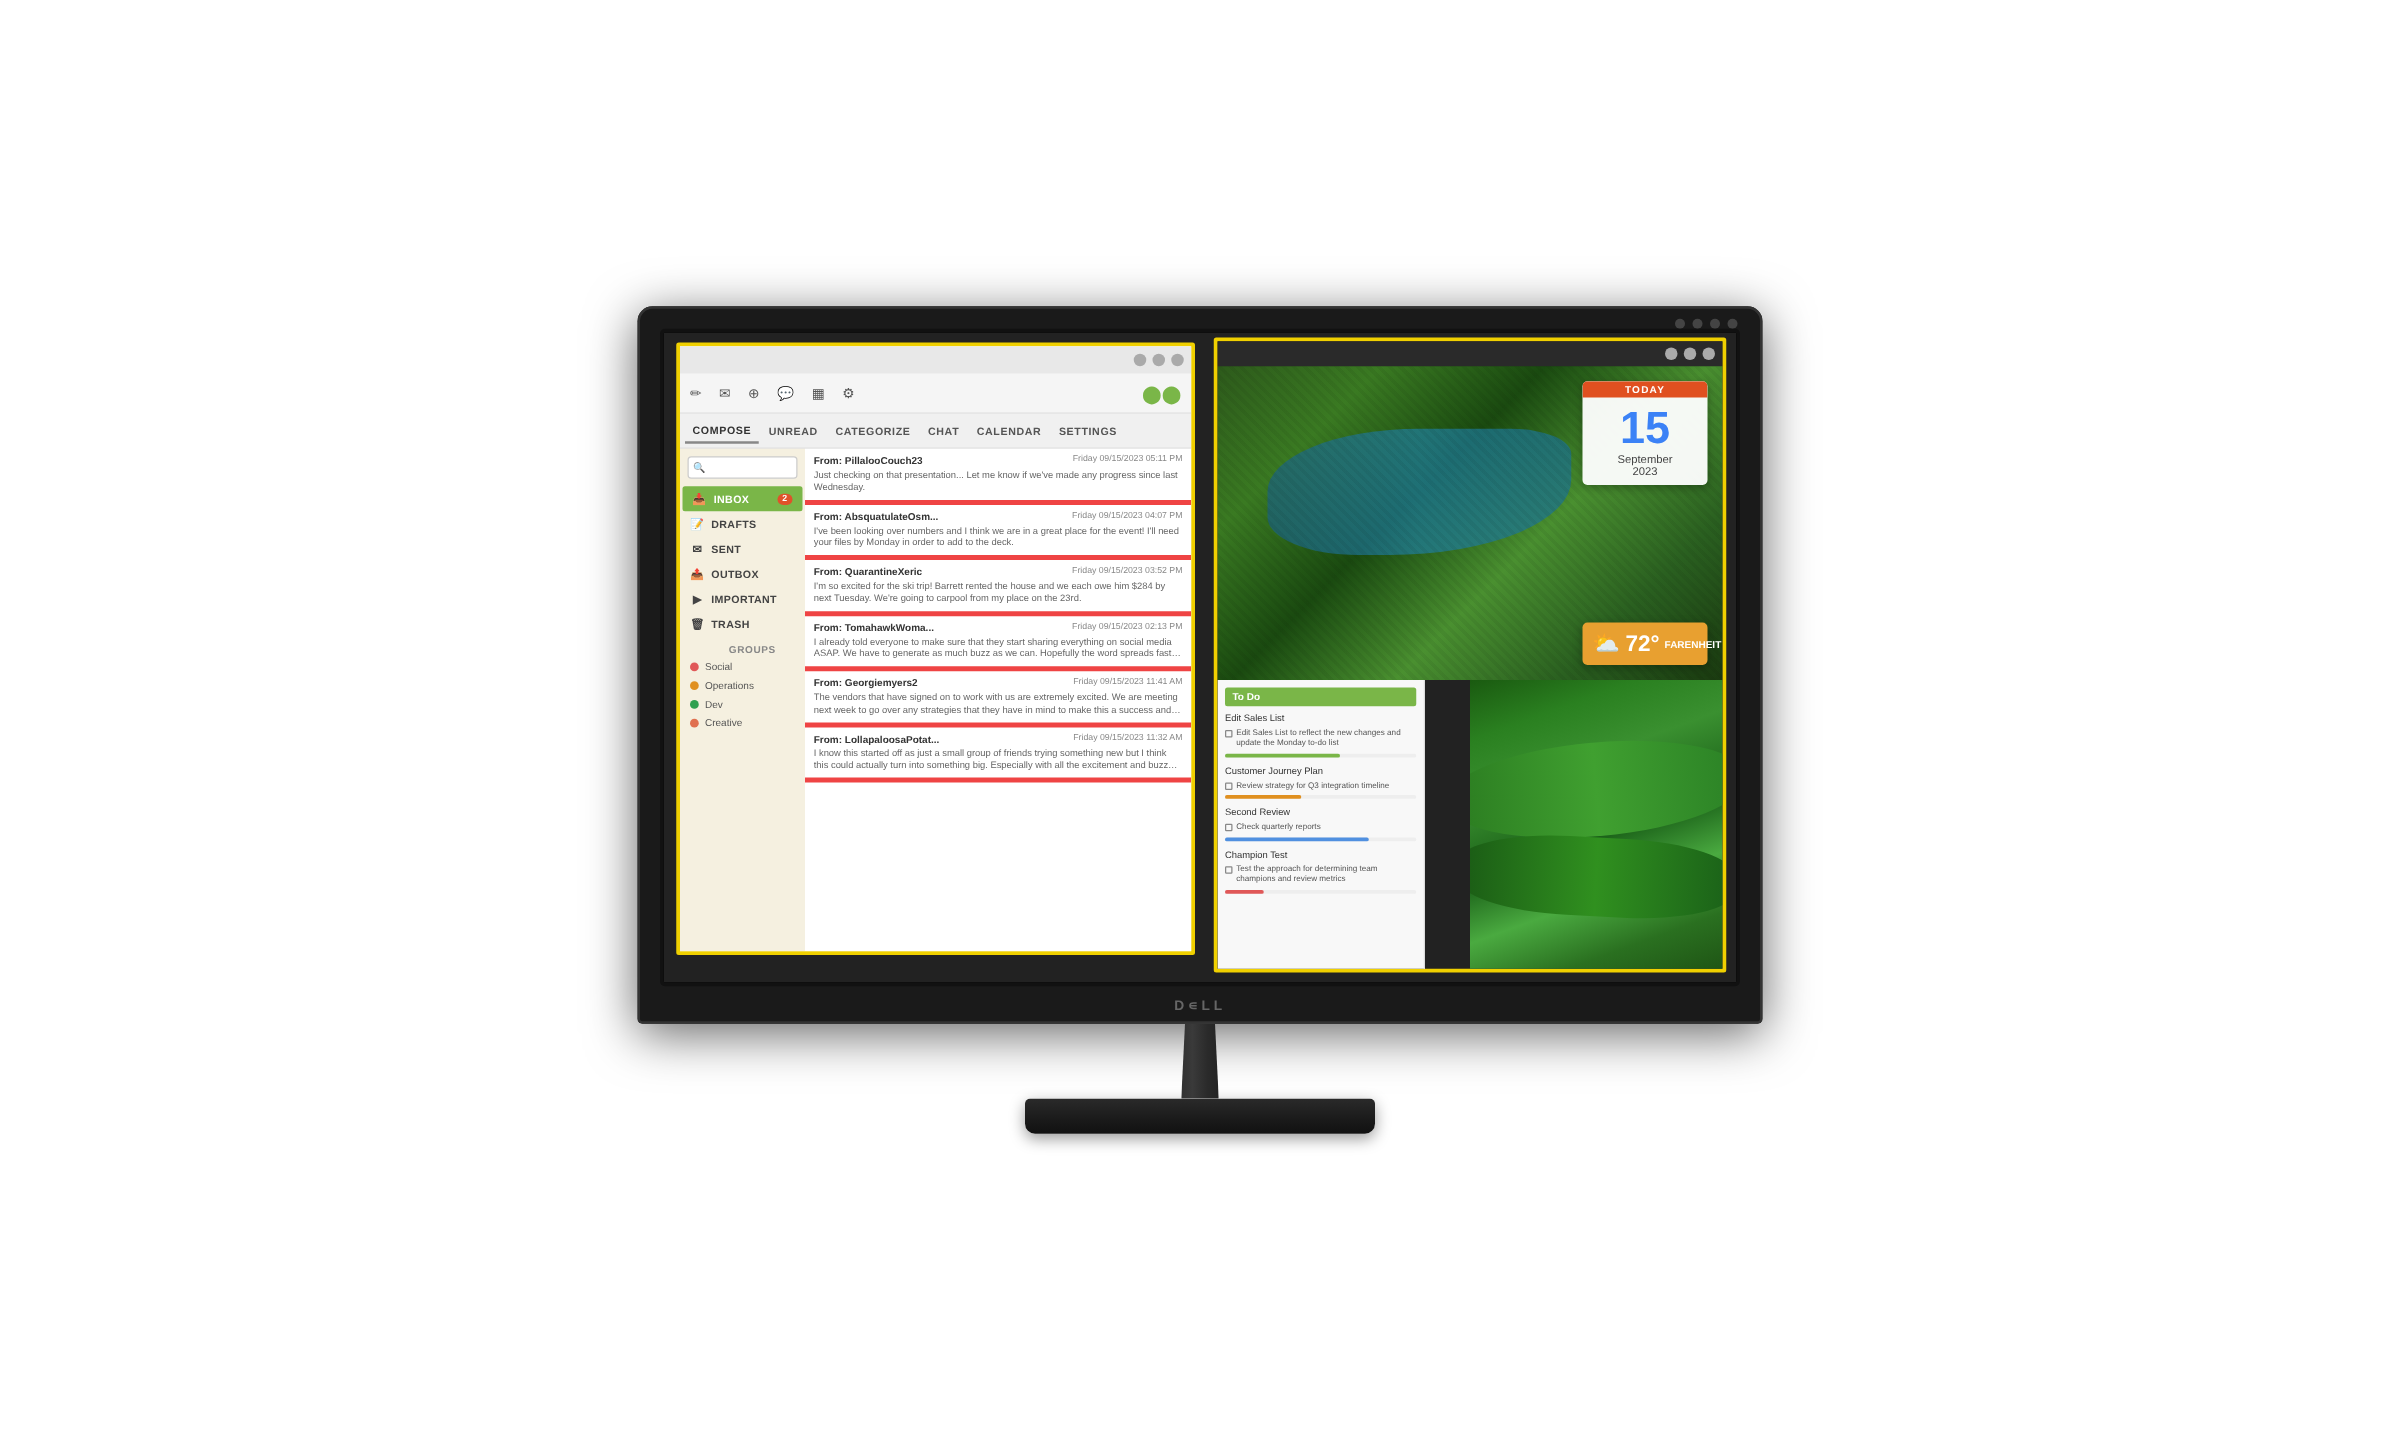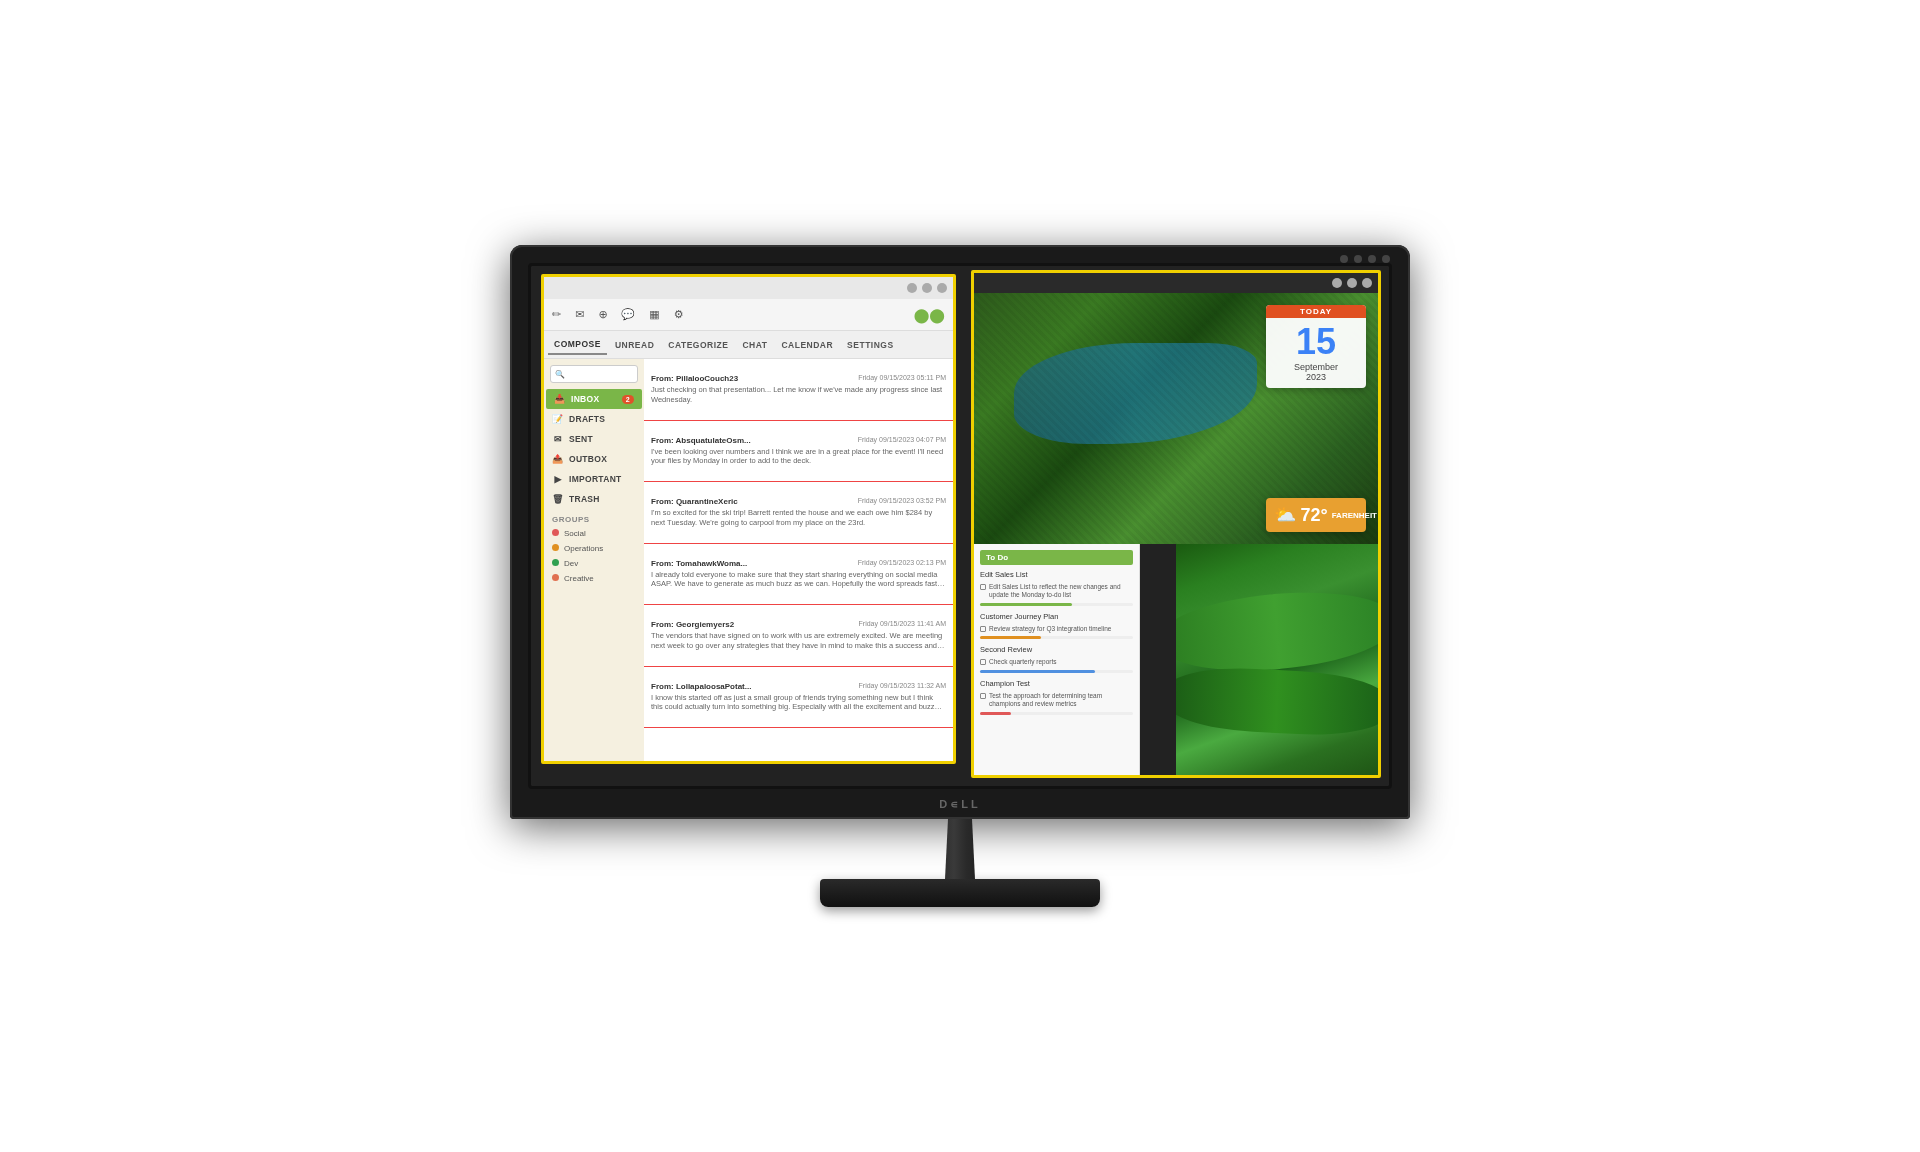--- a/index.html
+++ b/index.html
@@ -199,47 +199,48 @@
       padding: 1px 4px;
       margin-left: auto;
     }
 
     .sidebar-section-label {
       font-size: 8px;
       font-weight: bold;
       color: #888;
       padding: 6px 8px 2px;
       letter-spacing: 0.5px;
+      margin-left: 31px;
     }
 
     .sidebar-group-item {
       display: flex;
-      align-items: flex-start;
+      align-items: center;
       gap: 5px;
       padding: 3px 8px;
       font-size: 8px;
       color: #555;
       cursor: pointer;
     }
     .group-dot {
       width: 7px;
       height: 7px;
       border-radius: 50%;
       flex-shrink: 0;
     }
 
     
     .email-list {
       flex: 1;
       overflow-y: auto;
       background: #fff;
     }
     .email-item {
-      padding: 15px 7px;
-      border-bottom: 1px solid #ef4444;
+      padding: 5px 7px;
+      border-bottom: 4px solid #ef4444;
       cursor: pointer;
     }
     .email-header-row {
       display: flex;
       justify-content: space-between;
       margin-bottom: 2px;
     }
     .email-from {
       font-size: 8px;
       font-weight: bold;

